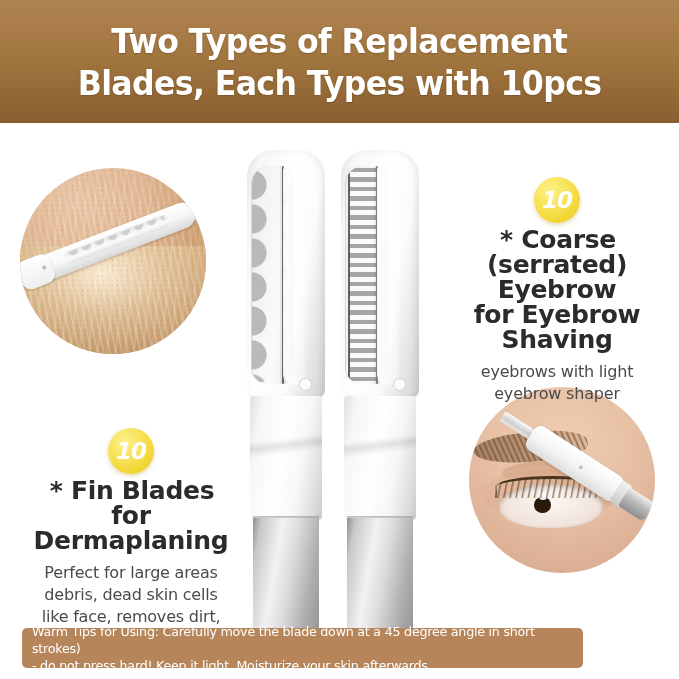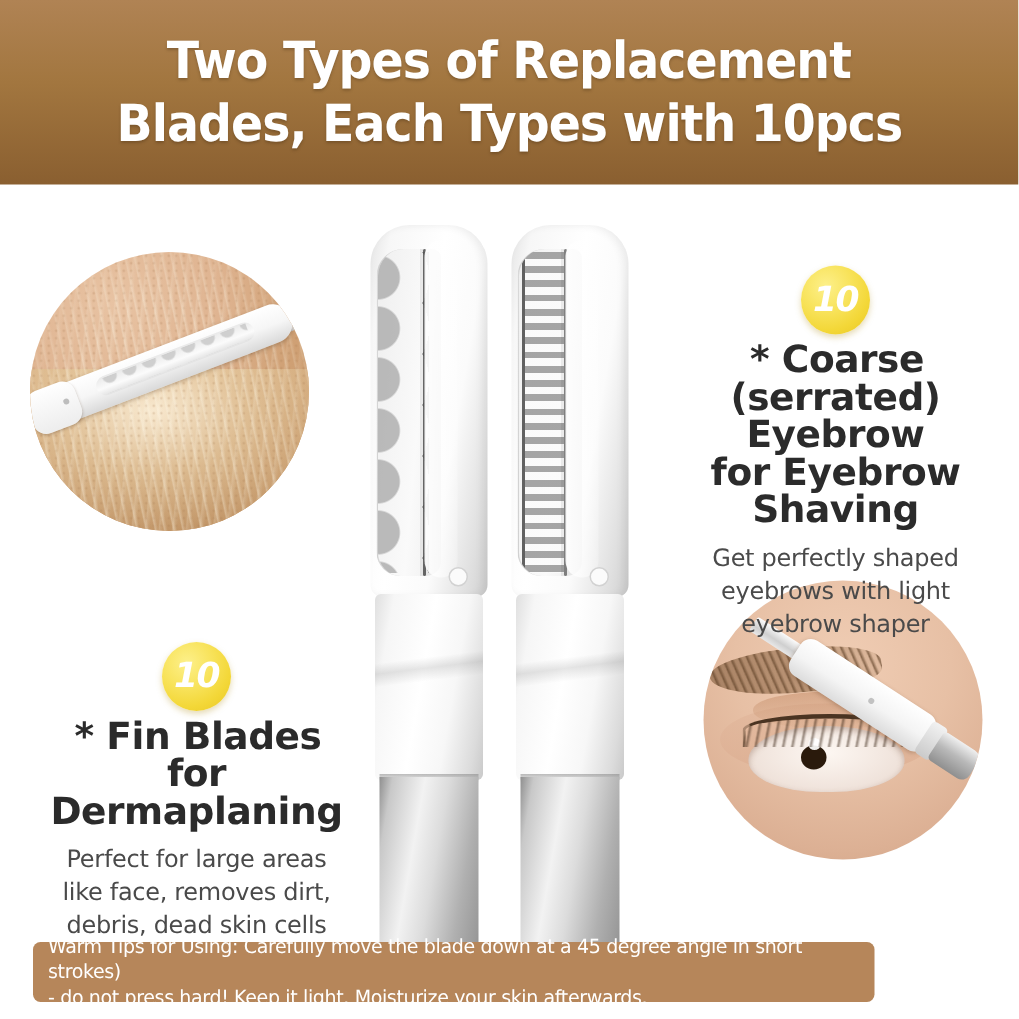--- a/index.html
+++ b/index.html
@@ -491,38 +491,37 @@
   <div class="callout" id="callout-coarse">
     <div class="badge-row">
       <div class="badge-10">
         <span>10</span>
       </div>
       <div class="callout-head callout-head-inline">* Coarse</div>
     </div>
     <div class="callout-head">(serrated) Eyebrow</div>
     <div class="callout-head">for Eyebrow Shaving</div>
     <div class="callout-body">
-      <div>Get perfectly shaped</div>
       <div>eyebrows with light</div>
       <div>eyebrow shaper</div>
     </div>
   </div>
 
   <div class="callout" id="callout-fin">
     <div class="badge-row">
       <div class="badge-10">
         <span>10</span>
       </div>
       <div class="callout-head callout-head-inline">* Fin Blades</div>
     </div>
     <div class="callout-head">for Dermaplaning</div>
     <div class="callout-body">
       <div>Perfect for large areas</div>
+      <div>debris, dead skin cells</div>
       <div>like face, removes dirt,</div>
-      <div>debris, dead skin cells</div>
       <div>and peach fuzz</div>
     </div>
   </div>
 
 </div>
 
 <div id="tip-banner">
   <div>
     <div class="tip-text">Warm Tips for Using: Carefully move the blade down at a 45 degree angle in short strokes)</div>
     <div class="tip-text">- do not press hard! Keep it light. Moisturize your skin afterwards.</div>

